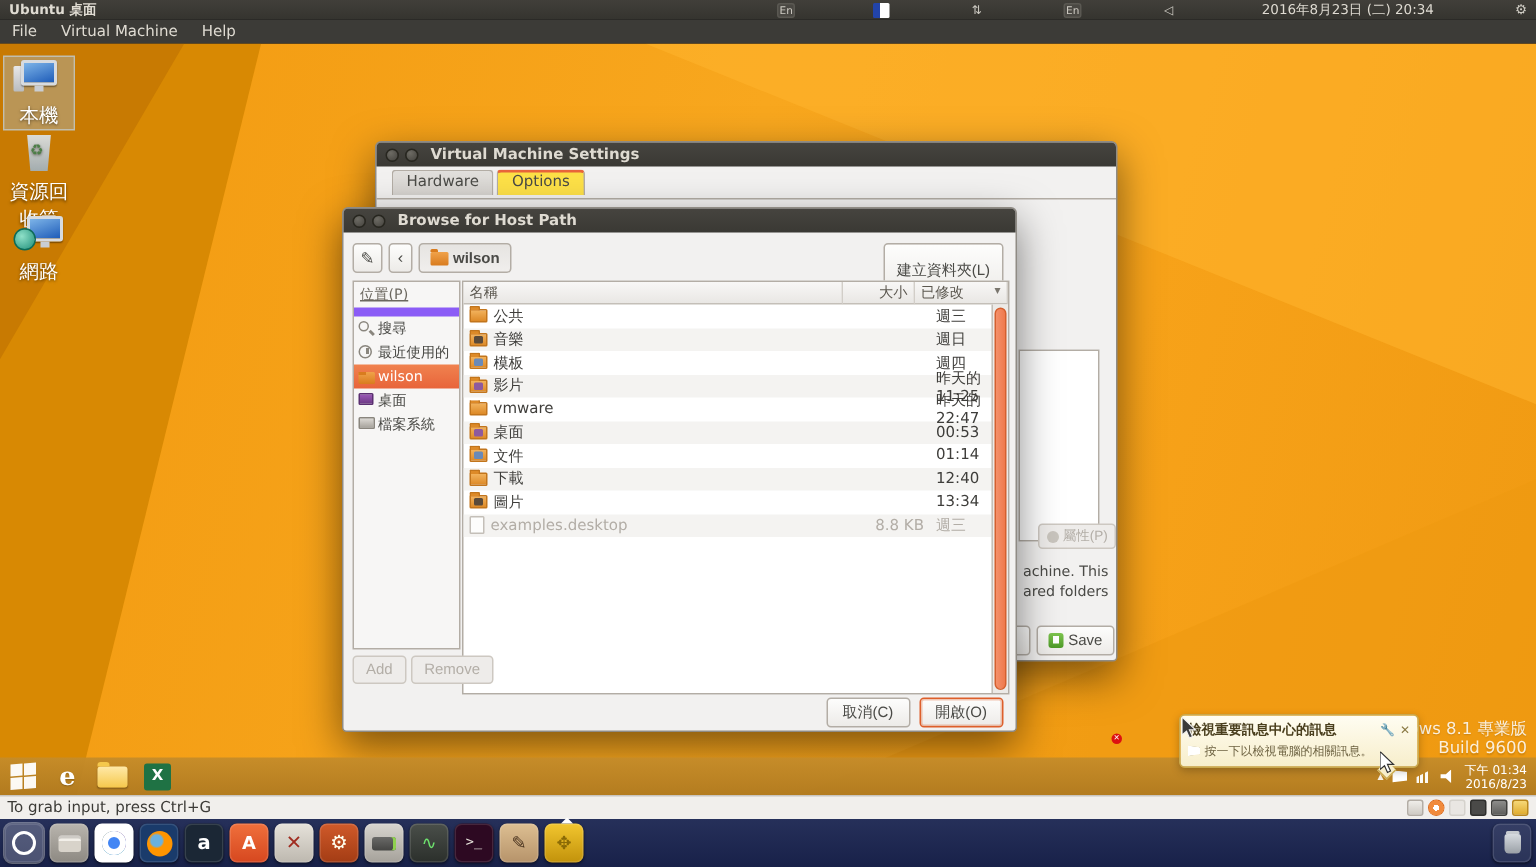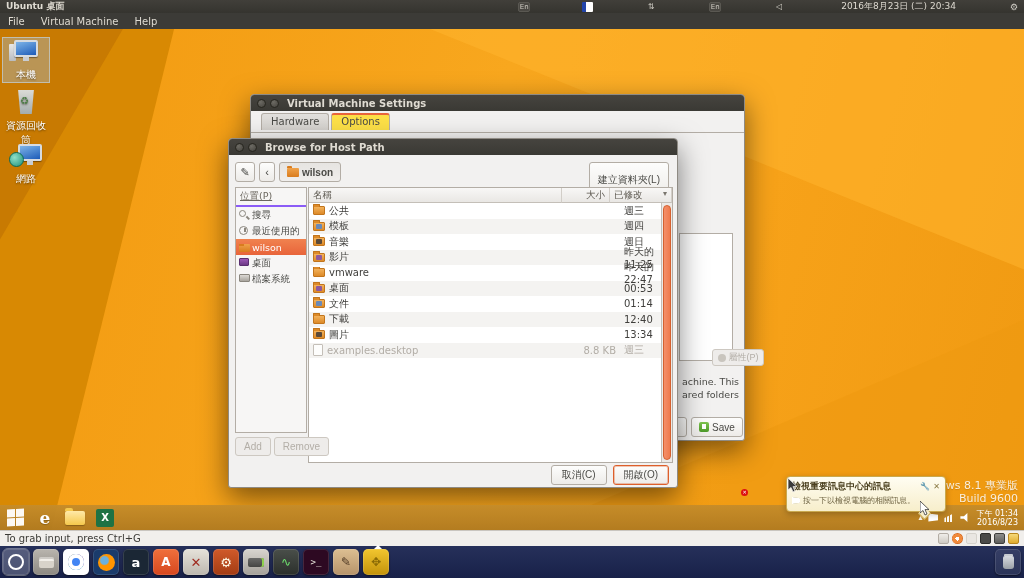--- a/index.html
+++ b/index.html
@@ -30,21 +30,21 @@
   
   .desktop { position:absolute; left:0; top:29px; width:1024px; height:501px;
     background:linear-gradient(105deg,#f29a10 0%,#f8a71e 45%,#f7a219 70%,#f09a12 100%); overflow:hidden; }
   .poly { position:absolute; left:0; top:0; width:100%; height:100%; }
   .p1 { background:#d88903; clip-path:polygon(0 0,17% 0,5% 100%,0 100%); }
   .p2 { background:#c87a02; clip-path:polygon(0 0,12% 0,0 42%); }
   .p3 { background:#ffb42d; opacity:.55; clip-path:polygon(42% 0,100% 0,100% 48%); }
   .p4 { background:#ee9a10; opacity:.6; clip-path:polygon(100% 58%,100% 100%,52% 100%); }
 
   
-  .dicon { position:absolute; width:46px; text-align:center; color:#fff; font-size:10px;
+  .dicon { position:absolute; width:46px; text-align:center; color:#fff; font-size:13px;
     text-shadow:0 1px 2px rgba(0,0,0,.55); }
   .dicon .art { position:relative; width:34px; height:28px; margin:0 auto 2px; }
   .dicon.sel { background:rgba(160,200,240,.35); outline:1px solid rgba(190,220,250,.7); }
   .mon { position:absolute; left:5px; top:2px; width:24px; height:17px;
     background:linear-gradient(160deg,#7db4e8,#1d5bb8); border:2px solid #d7dbe0; border-radius:2px;
     box-shadow:0 1px 1px rgba(0,0,0,.4); }
   .mon::after { content:""; position:absolute; left:7px; top:15px; width:6px; height:4px; background:#c9cdd2; }
   .tower { position:absolute; left:0; top:6px; width:7px; height:17px; background:linear-gradient(#e8e8e8,#b9bcc0); border-radius:1px; }
   .bin { position:absolute; left:8px; top:1px; width:18px; height:24px;
     background:linear-gradient(#dde6ee,#9fb2c2); clip-path:polygon(6% 0,94% 0,82% 100%,18% 100%);
@@ -70,21 +70,21 @@
 
   
   #settings { left:250px; top:94px; width:495px; height:347px; z-index:10; }
   .tabs { position:absolute; left:10px; top:18px; display:flex; }
   .tab { padding:2px 9px 3px; font-size:10px; color:#4a4a46; background:linear-gradient(#e2e0dd,#d4d1cd);
     border:1px solid #b3ada5; border-bottom:none; border-radius:3px 3px 0 0; margin-right:2px; }
   .tab.active { background:#fde047; border-top:2px solid #e8643a; padding-top:1px; }
   .tabline { position:absolute; left:0; right:0; top:37px; border-top:1px solid #b3ada5; }
   .s-list { position:absolute; left:428px; top:138px; width:54px; height:128px;
     background:#fff; border:1px solid #b3ada5; }
-  .s-prop { position:absolute; left:461px; top:254px; width:52px; height:17px; font-size:9px; }
+  .s-prop { position:absolute; left:441px; top:254px; width:52px; height:17px; font-size:9px; }
   .dot-ico { width:8px; height:8px; border-radius:50%; background:#c9c5be; }
   .s-txt { position:absolute; right:5px; text-align:right; font-size:9.5px; color:#4a4a46; }
   .s-stub { position:absolute; left:424px; top:322px; width:12px; height:20px; }
   .s-save { position:absolute; left:440px; top:322px; width:52px; height:20px; }
   .save-ico { width:10px; height:10px; border-radius:2px; background:linear-gradient(#7ec54f,#4d9a28);
     position:relative; }
   .save-ico::after { content:""; position:absolute; left:3px; top:2px; width:4px; height:5px; background:#fff; }
 
   
   #browse { left:228px; top:138px; width:450px; height:350px; z-index:20; }
@@ -93,21 +93,21 @@
   .tb-sq { width:20px; height:20px; font-size:11px; }
   .crumb { height:20px; padding:0 7px; font-weight:bold; }
   .homefold { width:12px; height:9px; background:linear-gradient(#f0a24a,#d97c1e); border-radius:1px;
     position:relative; }
   .homefold::before { content:""; position:absolute; left:0; top:-2px; width:5px; height:2px;
     background:#d97c1e; border-radius:1px 1px 0 0; }
   .mkdir { position:absolute; right:8px; top:23px; height:20px; padding:17px 8px; }
 
   .places { position:absolute; left:6px; top:48px; width:72px; height:246px;
     background:#f7f6f5; border:1px solid #b3ada5; font-size:9.5px; color:#4a4a46; }
-  .phead { padding:2px 4px; border-bottom:2px solid #8b5cf6; color:#6b675f;text-decoration:underline; }
+  .phead { padding:2px 4px; border-bottom:6px solid #8b5cf6; color:#6b675f;text-decoration:underline; }
   .prow { display:flex; align-items:center; gap:3px; padding:2px 3px; height:16px; }
   .prow.sel { background:linear-gradient(#f0824f,#e8643a); color:#fff; }
   .pico { width:10px; height:10px; flex:none; position:relative; }
   .ico-search { border:1.5px solid #8a867e; border-radius:50%; width:7px; height:7px; }
   .ico-search::after { content:""; position:absolute; left:6px; top:6px; width:4px; height:1.5px;
     background:#8a867e; transform:rotate(45deg); }
   .ico-clock { border:1.5px solid #8a867e; border-radius:50%; width:9px; height:9px; }
   .ico-clock::after { content:""; position:absolute; left:4px; top:1px; width:1.5px; height:4px; background:#8a867e; }
   .ico-home { width:11px; height:8px; background:linear-gradient(#f0a24a,#d97c1e); border-radius:1px; margin-top:2px; }
   .ico-home::before { content:""; position:absolute; left:0; top:0; width:5px; height:2px; background:#d97c1e; }
@@ -383,33 +383,33 @@
       <div class="frow">
         <div class="c-name">
             <span class="fold"></span>
             <span>公共</span>
           </div>
         <div class="c-size"></div>
         <div class="c-mod">週三</div>
       </div>
       <div class="frow">
         <div class="c-name">
+            <span class="fold v-dark"></span>
+            <span>音樂</span>
+          </div>
+        <div class="c-size"></div>
+        <div class="c-mod">週日</div>
+      </div>
+      <div class="frow">
+        <div class="c-name">
             <span class="fold v-blue"></span>
             <span>模板</span>
           </div>
         <div class="c-size"></div>
         <div class="c-mod">週四</div>
-      </div>
-      <div class="frow">
-        <div class="c-name">
-            <span class="fold v-dark"></span>
-            <span>音樂</span>
-          </div>
-        <div class="c-size"></div>
-        <div class="c-mod">週日</div>
       </div>
       <div class="frow">
         <div class="c-name">
             <span class="fold v-purple"></span>
             <span>影片</span>
           </div>
         <div class="c-size"></div>
         <div class="c-mod">昨天的 11:25</div>
       </div>
       <div class="frow">

